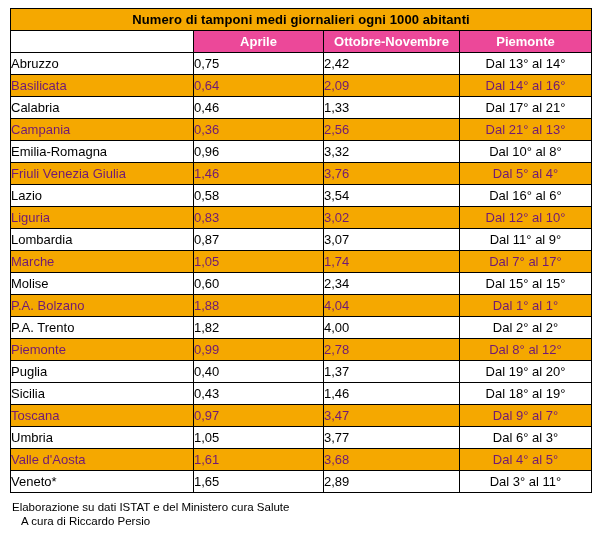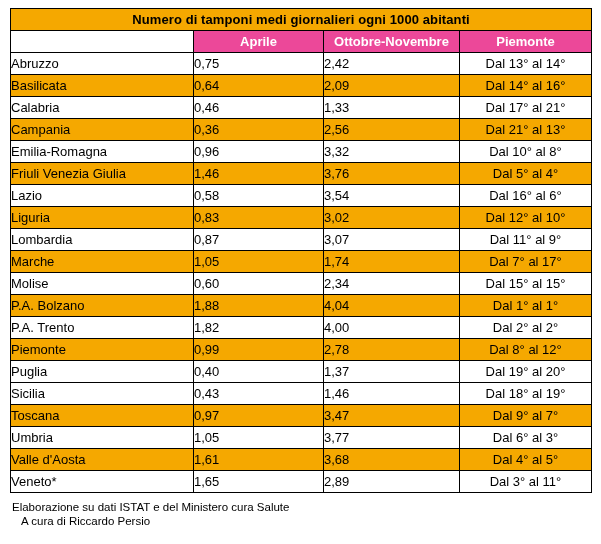--- a/index.html
+++ b/index.html
@@ -56,21 +56,21 @@
     border-top: 1px solid #000000;
     border-bottom: 1px solid #000000;
     border-right: 1px solid #000000;
   }
   .row-odd td {
     background: #ffffff;
     color: #000000;
   }
   .row-even td {
     background: #f5a800;
-    color: #000000;
+    color: #701a75;
   }
   td.region {
     text-align: left;
     padding-left: 6px;
   }
   td.num {
     text-align: left;
   }
   td.pos {
     text-align: center;

